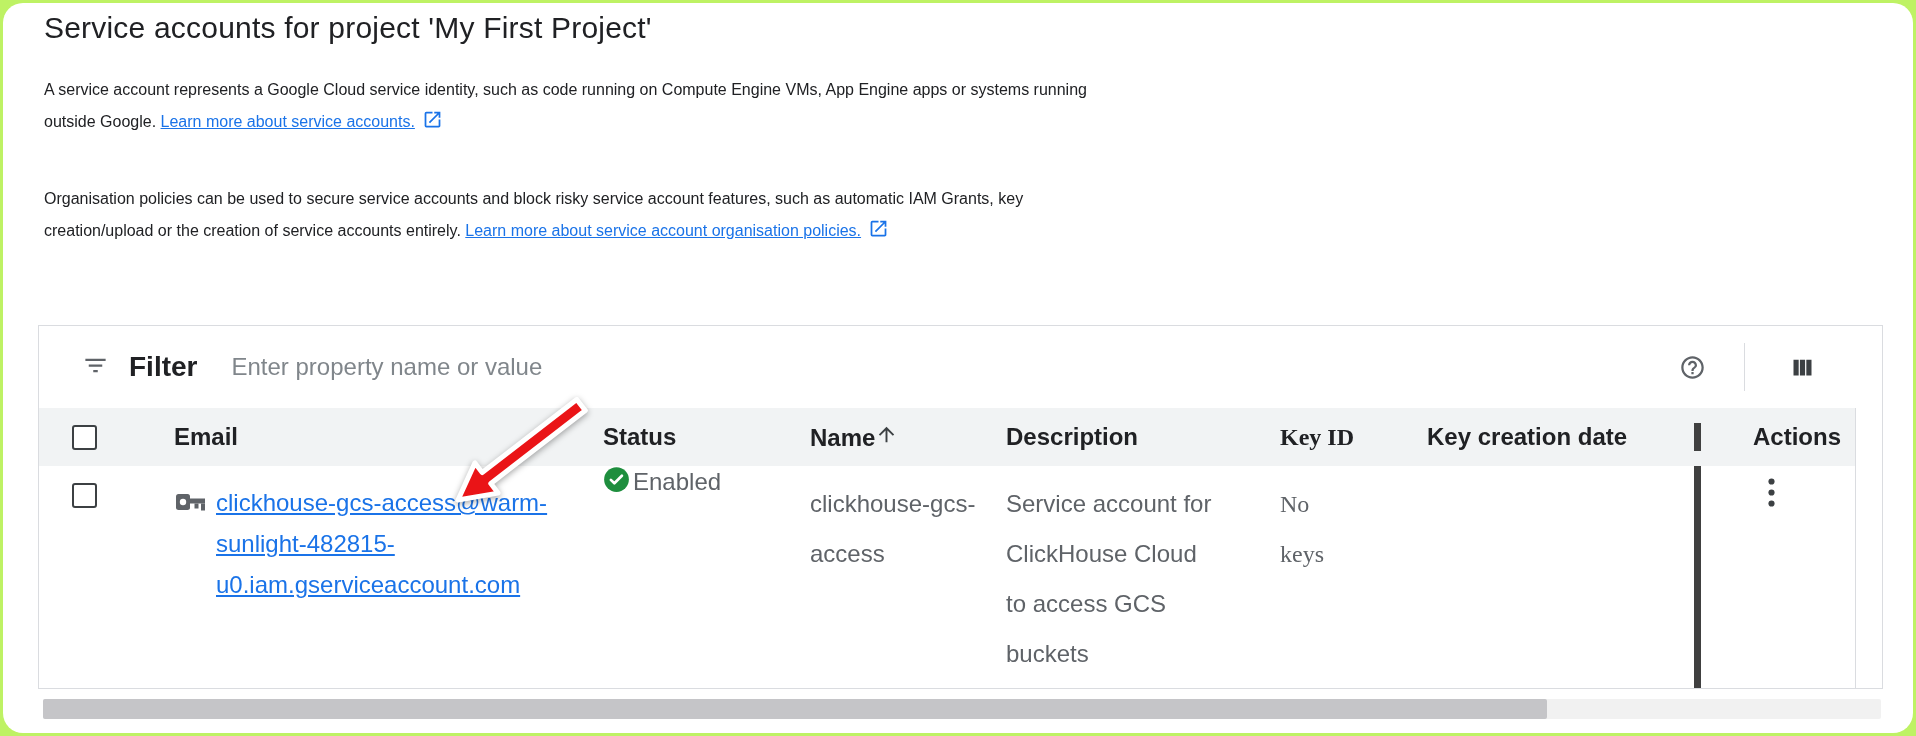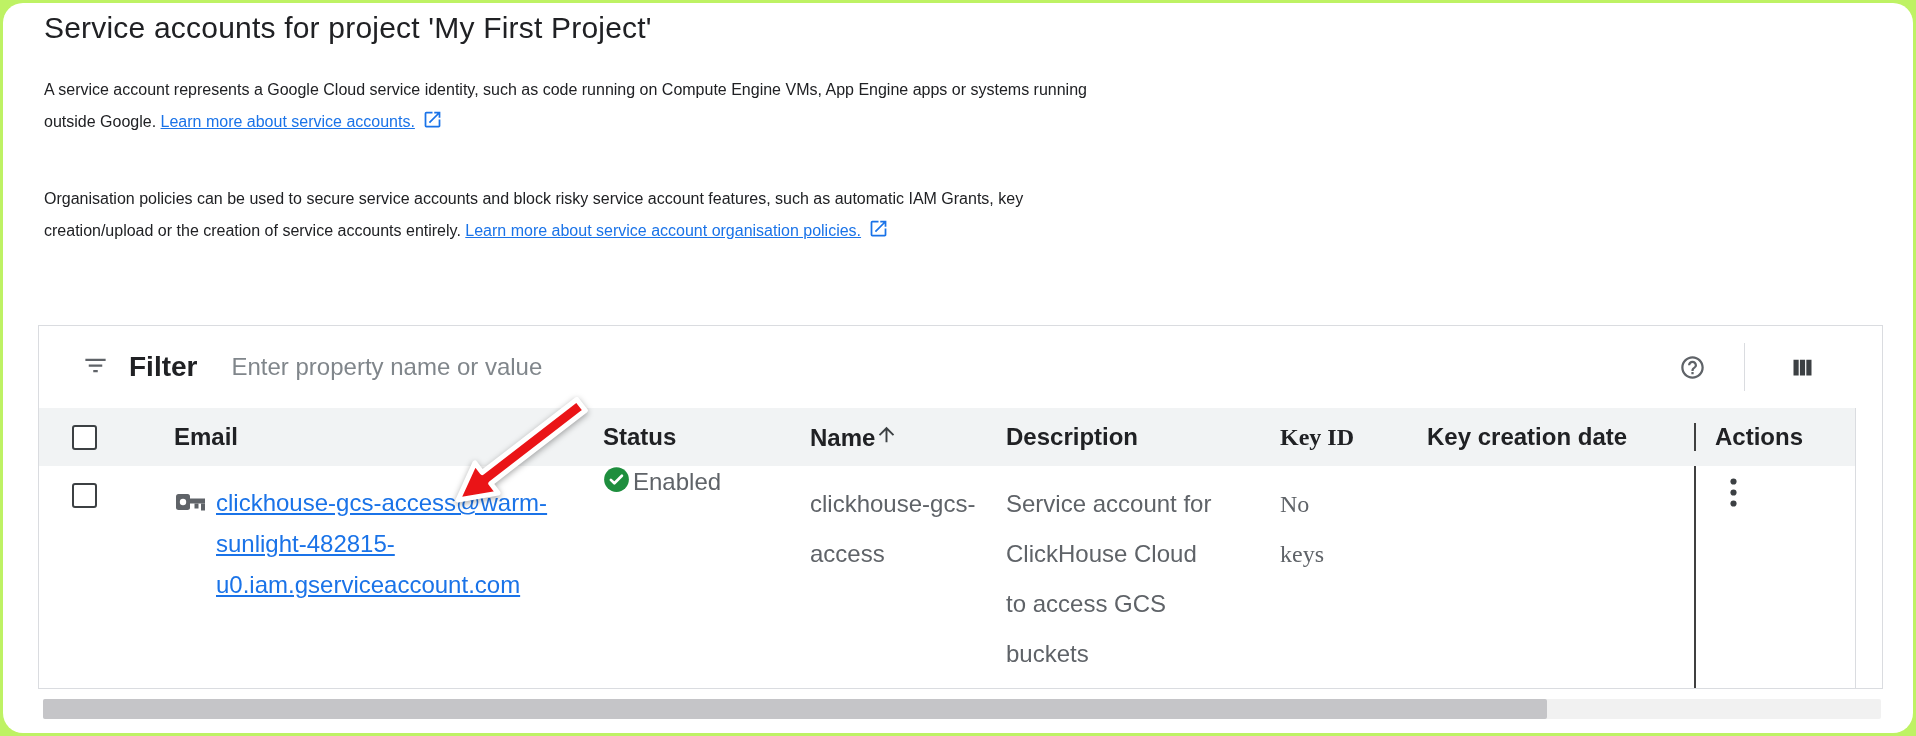--- a/index.html
+++ b/index.html
@@ -29,21 +29,21 @@
   .thead{display:flex;height:58px;background:#f1f3f4;align-items:center;font-size:24px;font-weight:700;color:#202124;}
   .trow{display:flex;height:222px;align-items:stretch;font-size:24px;color:#5f6368;}
   .col{box-sizing:border-box;flex:none;}
   .col-check{width:120px;}
   .col-email{width:440px;padding-left:15px;}
   .col-status{width:205px;padding-left:4px;}
   .col-name{width:195px;padding-left:6px;}
   .col-desc{width:275px;padding-left:7px;}
   .col-keyid{width:145px;padding-left:6px;font-family:Liberation Serif, serif;}
   .col-date{width:275px;padding-left:8px;}
-  .col-actions{width:162px;padding-left:19px;border-left:2px solid #404040;}
+  .col-actions{width:162px;padding-left:52px;border-left:7px solid #404040;}
 
   .checkbox{width:21px;height:21px;border:2.5px solid #3c4043;border-radius:3px;margin-left:33px;background:#fff;cursor:pointer;}
   .sort-wrap{display:inline-flex;align-items:flex-end;}
 
   .cell-body{padding-top:17px;}
   .email-cell{display:flex;align-items:flex-start;padding-left:17px;padding-top:16px;}
   .email-link{display:block;width:332px;margin-left:10px;font-size:24px;line-height:41px;color:#1a73e8;text-decoration:underline;word-break:normal;overflow-wrap:normal;cursor:pointer;}
   .key-icon-svg{flex:none;margin-top:9px;}
   .status-cell{display:flex;align-items:flex-start;}
   .status-text{margin-left:3px;line-height:30px;padding-top:1px;}

